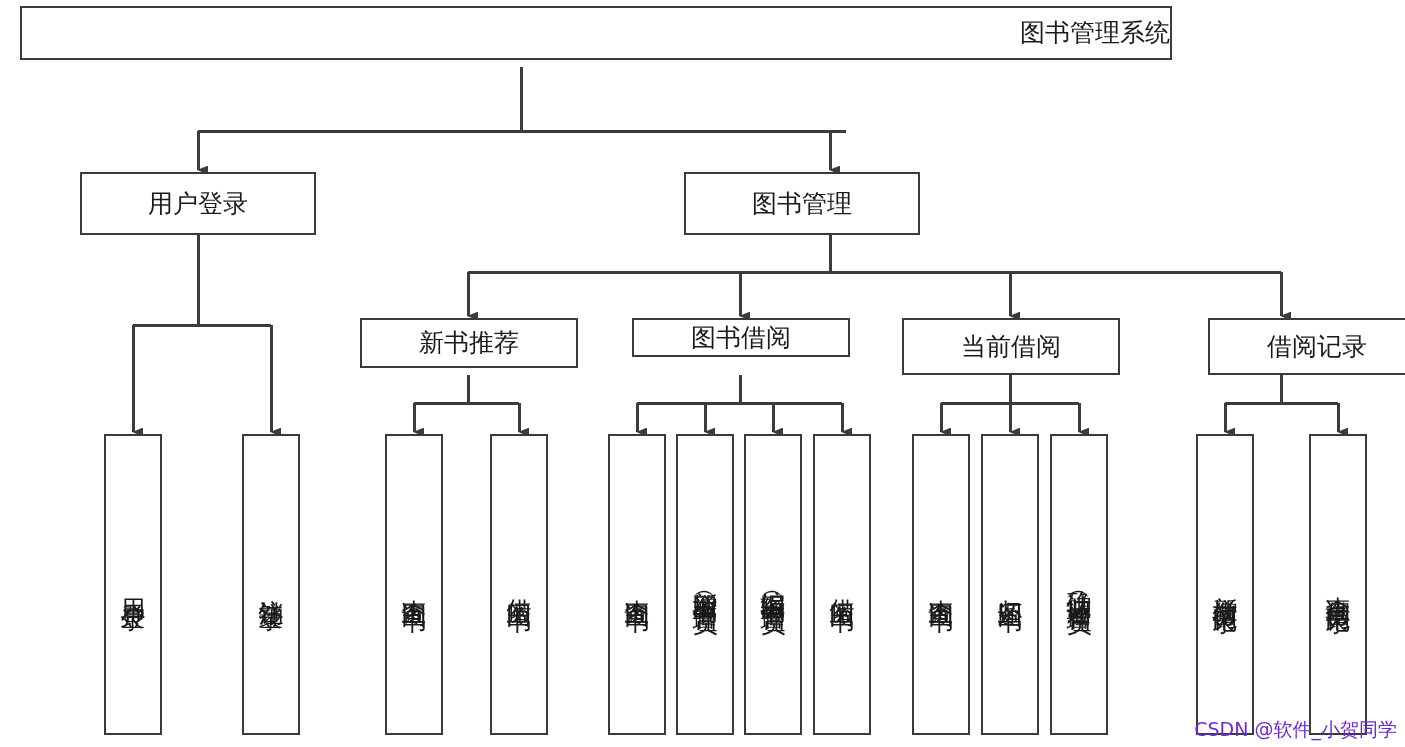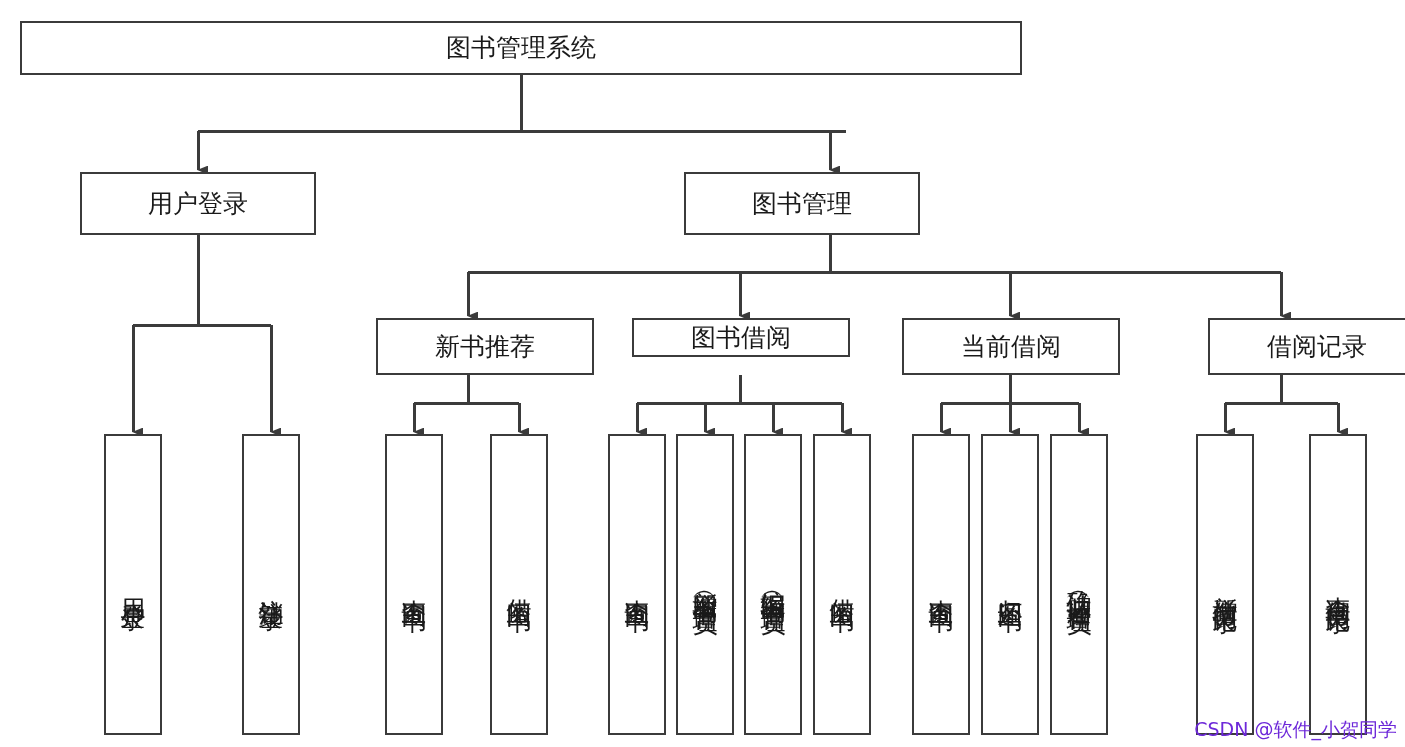--- a/index.html
+++ b/index.html
@@ -123,32 +123,32 @@
       <path d="M1010,403 L1010,432" marker-end="url(#arrow)"></path>
       <path d="M1079,403 L1079,432" marker-end="url(#arrow)"></path>
 
       <path d="M1281,375 L1281,403"></path>
       <path d="M1225,403 L1338,403"></path>
       <path d="M1225,403 L1225,432" marker-end="url(#arrow)"></path>
       <path d="M1338,403 L1338,432" marker-end="url(#arrow)"></path>
     </g>
   </svg>
 
-  <div class="node root horiz" style="left:20px; top:21px; width:1002px; height:54px;">
+  <div class="node root horiz" style="left:20px; top:6px; width:1152px; height:54px;justify-content:flex-end;">
     <span class="label">图书管理系统</span>
   </div>
 
   <div class="node horiz" style="left:80px; top:172px; width:236px; height:63px;">
     <span class="label">用户登录</span>
   </div>
   <div class="node horiz" style="left:684px; top:172px; width:236px; height:63px;">
     <span class="label">图书管理</span>
   </div>
 
-  <div class="node horiz" style="left:376px; top:318px; width:218px; height:57px;">
+  <div class="node horiz" style="left:360px; top:318px; width:218px; height:50px;">
     <span class="label">新书推荐</span>
   </div>
   <div class="node horiz" style="left:632px; top:318px; width:218px; height:39px;">
     <span class="label">图书借阅</span>
   </div>
   <div class="node horiz" style="left:902px; top:318px; width:218px; height:57px;">
     <span class="label">当前借阅</span>
   </div>
   <div class="node horiz" style="left:1172px; top:318px; width:218px; height:57px;margin-left:36px;">
     <span class="label">借阅记录</span>

